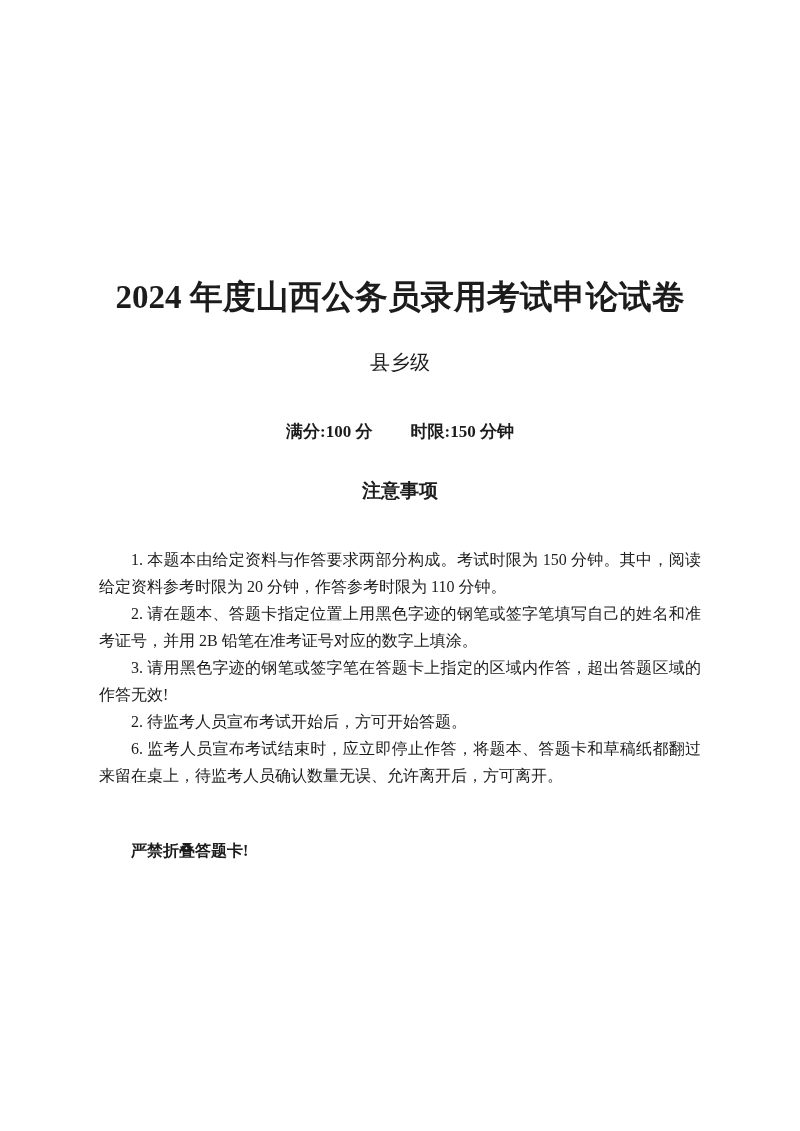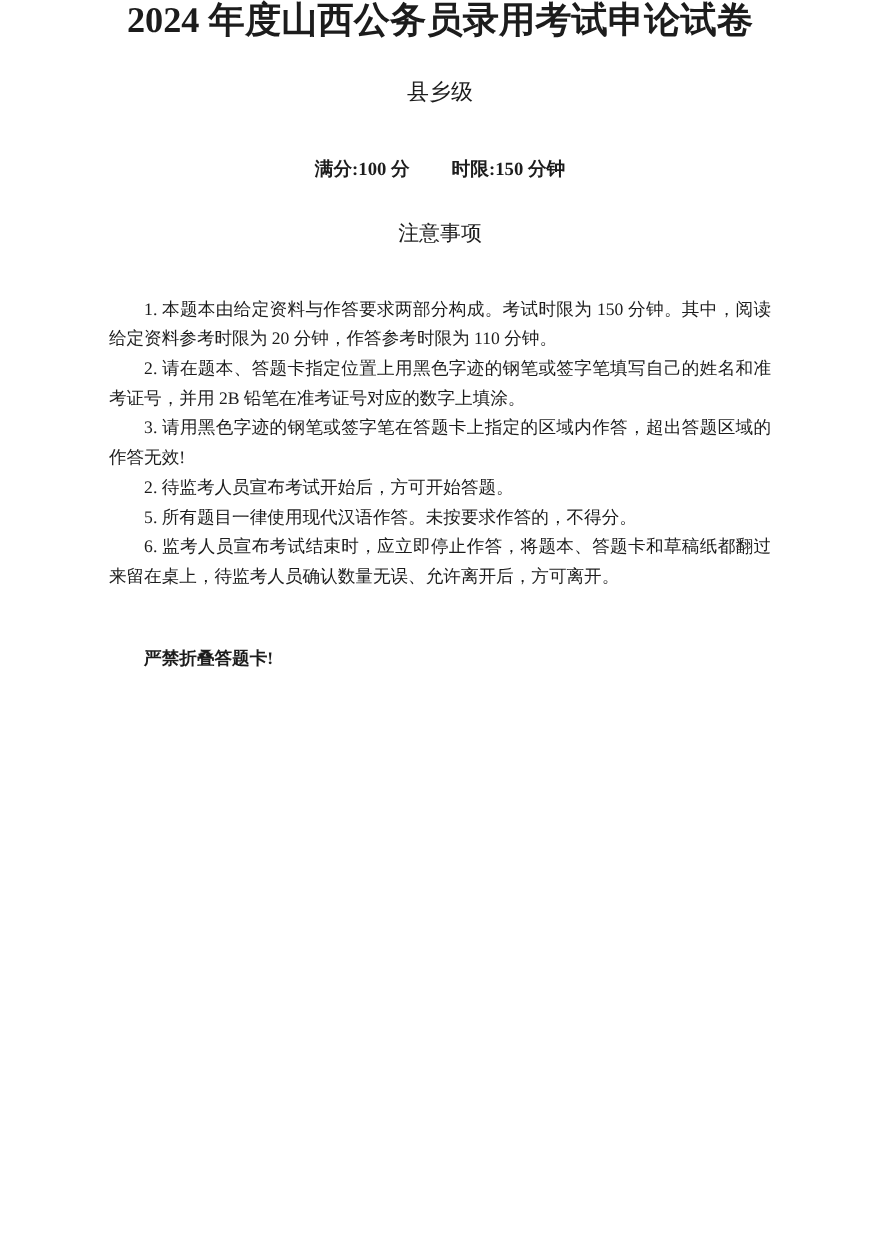--- a/index.html
+++ b/index.html
@@ -10,20 +10,21 @@
     width: 800px;
     height: 1131px;
     background: #ffffff;
     color: #1c1c1c;
     font-family: "Liberation Serif", "DejaVu Serif", serif;
     overflow: hidden;
   }
   .page {
     width: 602px;
     margin: 0 auto;
+    padding-top: 278px;
   }
   .title {
     margin: 0;
     text-align: center;
     font-size: 33px;
     font-weight: 700;
     line-height: 38px;
     white-space: nowrap;
   }
   .subtitle {
@@ -41,21 +42,21 @@
     line-height: 24px;
   }
   .meta .gap {
     display: inline-block;
     width: 38px;
   }
   .notice-heading {
     margin: 34px 0 0 0;
     text-align: center;
     font-size: 19px;
-    font-weight: 400;
+    font-weight: 700;
     line-height: 26px;
   }
   .notices {
     margin-top: 42px;
     font-size: 16px;
     line-height: 27px;
     text-align: justify;
   }
   .notices p {
     margin: 0;
@@ -80,18 +81,17 @@
     <span>满分:100 分</span><span class="gap"></span><span>时限:150 分钟</span>
   </div>
 
   <div class="notice-heading">注意事项</div>
 
   <div class="notices">
     <p>1. 本题本由给定资料与作答要求两部分构成。考试时限为 150 分钟。其中，阅读给定资料参考时限为 20 分钟，作答参考时限为 110 分钟。</p>
     <p>2. 请在题本、答题卡指定位置上用黑色字迹的钢笔或签字笔填写自己的姓名和准考证号，并用 2B 铅笔在准考证号对应的数字上填涂。</p>
     <p>3.  请用黑色字迹的钢笔或签字笔在答题卡上指定的区域内作答，超出答题区域的作答无效!</p>
     <p>2. 待监考人员宣布考试开始后，方可开始答题。</p>
-    <p>5. 所有题目一律使用现代汉语作答。未按要求作答的，不得分。</p>
     <p>6. 监考人员宣布考试结束时，应立即停止作答，将题本、答题卡和草稿纸都翻过来留在桌上，待监考人员确认数量无误、允许离开后，方可离开。</p>
     <p class="warning">严禁折叠答题卡!</p>
   </div>
 
 </div>
 
 </body></html>

